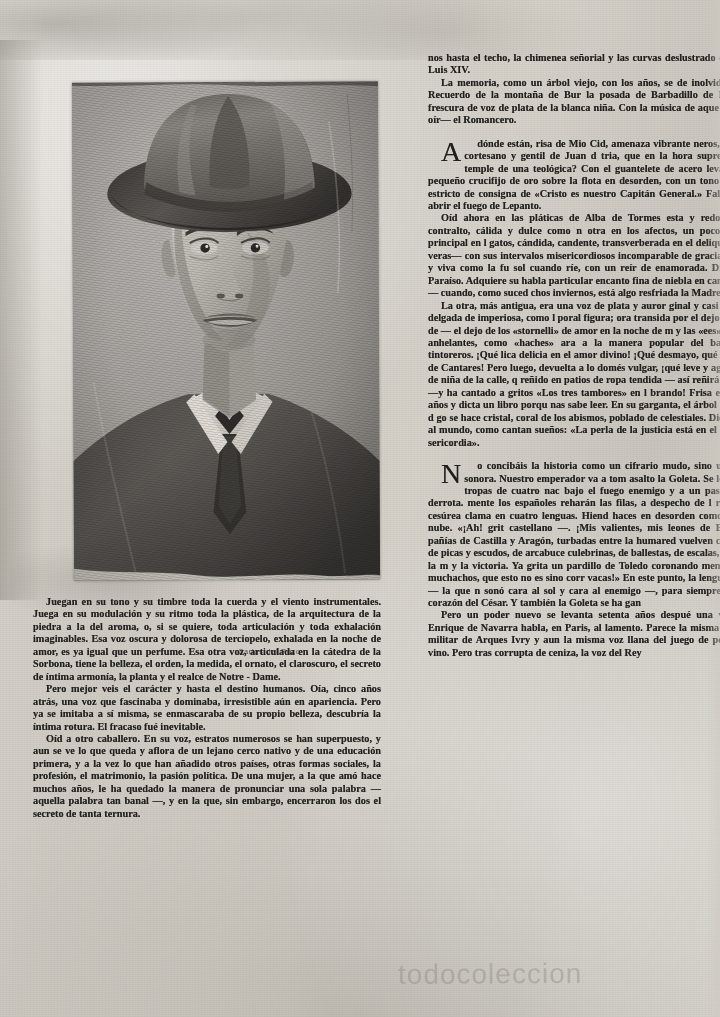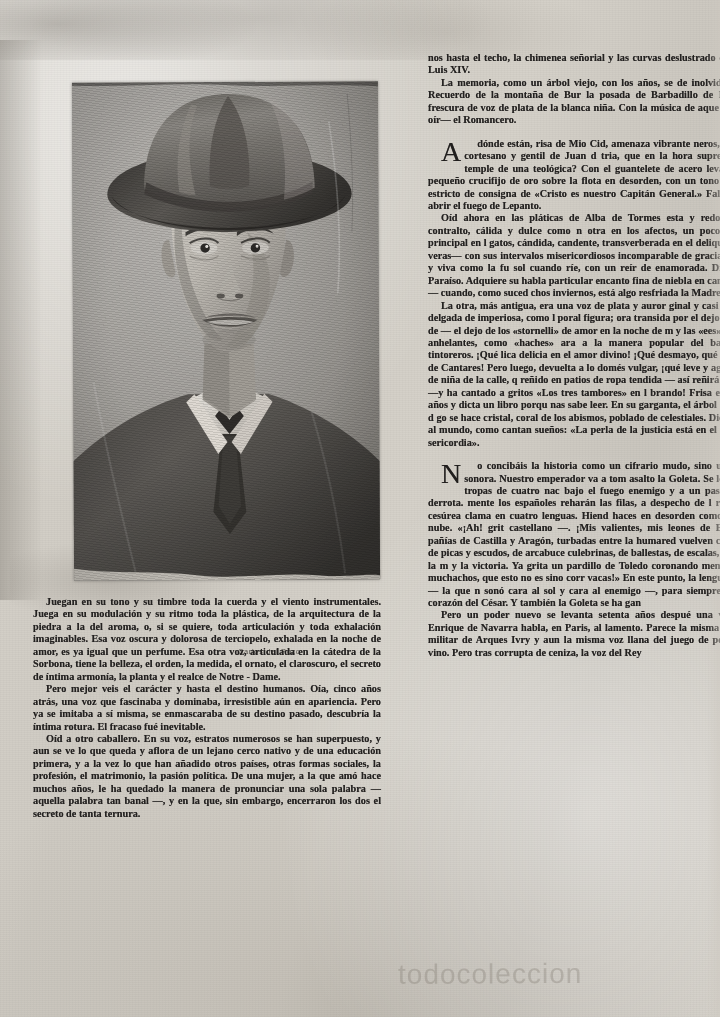--- a/index.html
+++ b/index.html
@@ -345,21 +345,21 @@
         <path d="M 0 0 L 298 0 L 298 5 C 250 2 200 6 150 3 C 100 0 50 5 0 3 Z" fill="#2a2825" opacity="0.5"></path>
       </svg>
       <div class="photo-halftone"></div>
       <div class="photo-vignette"></div>
     </div>
     <figcaption class="photo-caption">Carlos del Pozo</figcaption>
   </figure>
 
   <div class="col col-left">
     <p>Juegan en su tono y su timbre toda la cuerda y el viento instrumentales. Juega en su modulación y su ritmo toda la plástica, de la arquitectura de la piedra a la del aroma, o, si se quiere, toda articulación y toda exhalación imaginables. Esa voz oscura y dolorosa de terciopelo, exhalada en la noche de amor, es ya igual que un perfume. Esa otra voz, articulada en la cátedra de la Sorbona, tiene la belleza, el orden, la medida, el ornato, el claroscuro, el secreto de íntima armonía, la planta y el realce de Notre - Dame.</p>
-    <p>Pero mejor veis el carácter y hasta el destino humanos. Oía, cinco años atrás, una voz que fascinaba y dominaba, irresistible aún en apariencia. Pero ya se imitaba a sí misma, se enmascaraba de su destino pasado, descubría la íntima rotura. El fracaso fué inevitable.</p>
+    <p>Pero mejor veis el carácter y hasta el destino humanos. Oía, cinco años atrás, una voz que fascinaba y dominaba, irresistible aún en apariencia. Pero ya se imitaba a sí misma, se enmascaraba de su propio belleza, descubría la íntima rotura. El fracaso fué inevitable.</p>
     <p>Oíd a otro caballero. En su voz, estratos numerosos se han superpuesto, y aun se ve lo que queda y aflora de un lejano cerco nativo y de una educación primera, y a la vez lo que han añadido otros países, otras formas sociales, la profesión, el matrimonio, la pasión política. De una mujer, a la que amó hace muchos años, le ha quedado la manera de pronunciar una sola palabra — aquella palabra tan banal —, y en la que, sin embargo, encerraron los dos el secreto de tanta ternura.</p>
   </div>
 
   <div class="col col-right">
     <p class="no-indent">nos hasta el techo, la chimenea señorial y las curvas deslustrado de la sillería Luis XIV.</p>
     <p>La memoria, como un árbol viejo, con los años, se de inolvidables voces. Recuerdo de la montaña de Bur la posada de Barbadillo de Herreros, la frescura de voz de plata de la blanca niña. Con la música de aque suelo leer— oír— el Romancero.</p>
 
     <p class="dropcap-para gap-before">
       <span class="dropcap">A</span><span>dónde están, risa de Mio Cid, amenaza vibrante neros, timbre frío, cortesano y gentil de Juan d tria, que en la hora suprema toma el temple de una teológica? Con el guantelete de acero levanta don Ju pequeño crucifijo de oro sobre la flota en desorden, con un tono impasible y estricto de consigna de «Cristo es nuestro Capitán General.» Falta un minut abrir el fuego de Lepanto.</span>
     </p>

